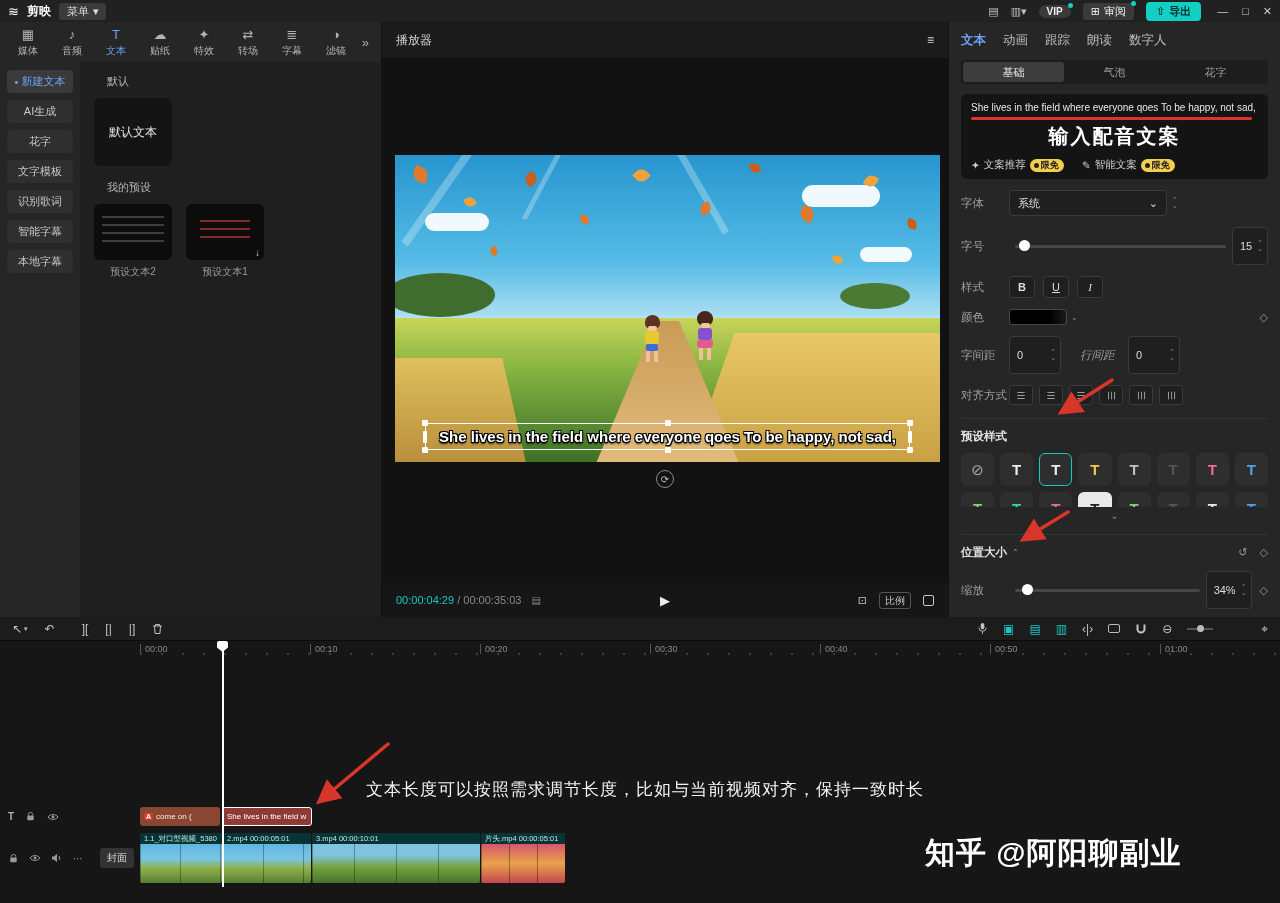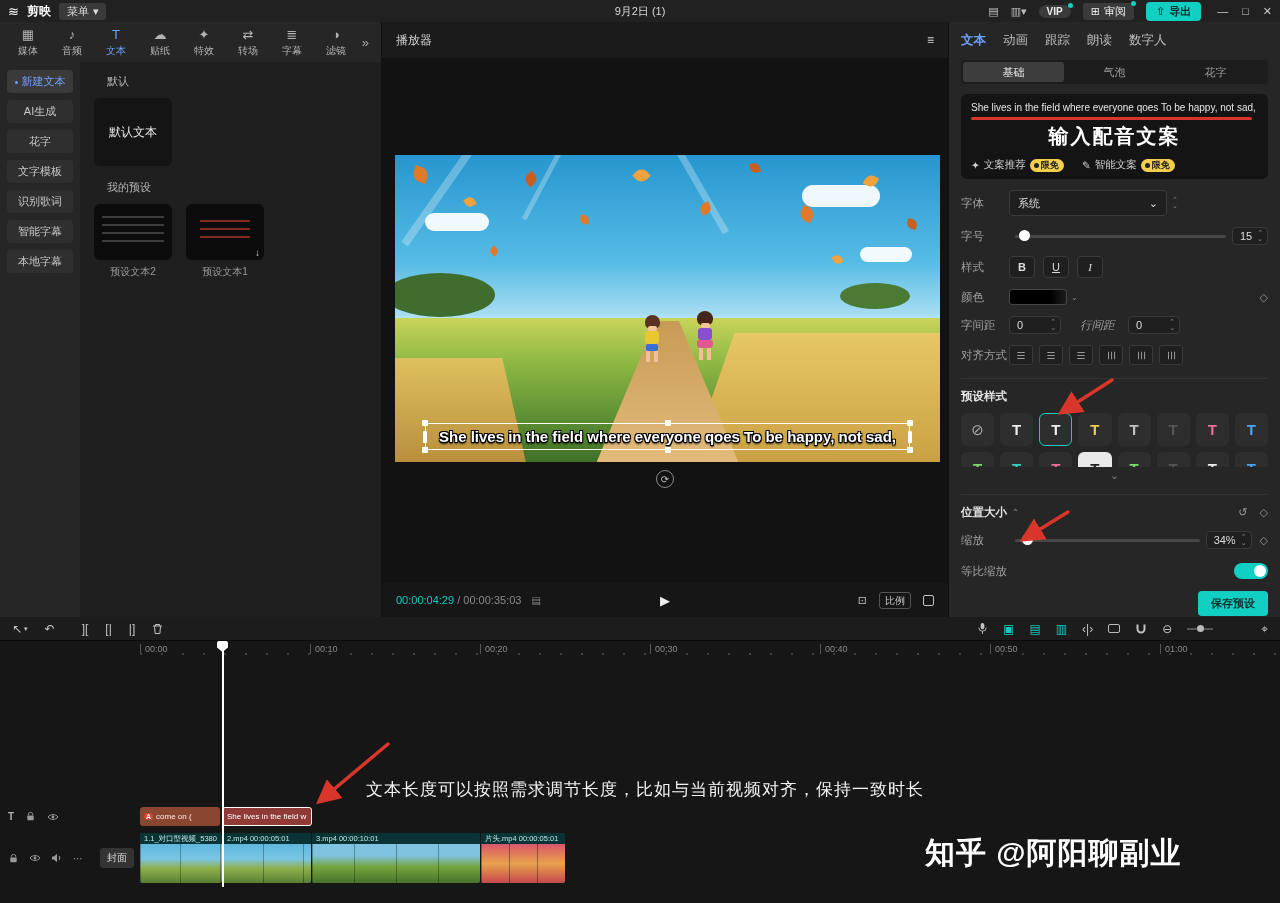--- a/index.html
+++ b/index.html
@@ -88,21 +88,21 @@
   .featrow .gap { width:10px; }
   .badge { background:#f3cf4e; color:#1d1d1d; font-size:9px; font-weight:bold; border-radius:7px; padding:0 5px 0 4px; height:13px; display:inline-flex; align-items:center; }
   .badge::before { content:""; width:5px; height:5px; border-radius:50%; background:#222; display:inline-block; margin-right:2px; }
   .prow { display:flex; align-items:center; margin-top:11px; font-size:11.5px; color:#9f9f9f; flex:none; }
   .plabel { width:48px; flex:none; }
   .select { width:158px; height:22px; background:#1f1f1f; border:1px solid #3a3a3a; border-radius:4px; display:flex; align-items:center; padding:12px 8px; color:#ddd; font-size:11px; }
   .select .sp { flex:1; }
   .stepcol { display:flex; flex-direction:column; align-items:center; color:#8a8a8a; font-size:7px; line-height:6px; margin-left:5px; }
   .slider { flex:1; height:3px; background:#474747; border-radius:2px; position:relative; margin:0 6px; }
   .knob { position:absolute; top:-4.5px; width:11px; height:11px; background:#fff; border-radius:50%; }
-  .numbox { display:flex; align-items:center; height:18px; background:#1f1f1f; border:1px solid #3a3a3a; border-radius:4px; padding:0 4px 0 7px; color:#ddd; font-size:11px; flex:none; }
+  .numbox { display:flex; align-items:center; height:38px; background:#1f1f1f; border:1px solid #3a3a3a; border-radius:4px; padding:0 4px 0 7px; color:#ddd; font-size:11px; flex:none; }
   .tbtn { width:26px; height:22px; background:#1f1f1f; border:1px solid #3a3a3a; border-radius:4px; color:#ddd; display:flex; align-items:center; justify-content:center; font-size:11px; margin-right:8px; }
   .swatch { width:58px; height:16px; border-radius:3px; background:linear-gradient(90deg,#000 72%,#1c1c1c); border:1px solid #464646; }
   .dia { color:#9a9a9a; font-size:11px; }
   .abtn { width:24px; height:20px; background:#1f1f1f; border:1px solid #3a3a3a; border-radius:3px; margin-right:6px; display:flex; align-items:center; justify-content:center; color:#9a9a9a; font-size:10px; }
   .abtn.v span { display:inline-block; transform:rotate(90deg); }
   .hr { height:1px; background:#343434; margin:13px 0 2px; flex:none; }
   .bold-lbl { color:#e2e2e2; font-weight:bold; font-size:11.5px; }
   .pgrid { display:grid; grid-template-columns:repeat(8,1fr); gap:6px; margin-top:9px; height:54px; overflow:hidden; flex:none; }
   .pcell { height:33px; background:#2e2e2e; border-radius:6px; display:flex; align-items:center; justify-content:center; font-size:15px; font-weight:bold; color:#ececec; border:1px solid transparent; }
   .pcell.none { color:#aaa; font-weight:normal; }
@@ -159,21 +159,20 @@
 
 <div id="app">
 
   <div class="titlebar">
     <span class="logo">≋</span>
     <span class="appname">剪映</span>
     <span class="menu-btn">
       <span>菜单</span>
       <span>▾</span>
     </span>
-    <span class="tb-center">9月2日 (1)</span>
     <span class="tb-right">
       <span class="tb-ic">▤</span>
       <span class="tb-ic"><span>▥</span><span>▾</span></span>
       <span class="pill vip">
           <span>VIP</span>
           <i class="tdot"></i>
         </span>
       <span class="pill">
         <span>⊞</span>
         <span>审阅</span>

